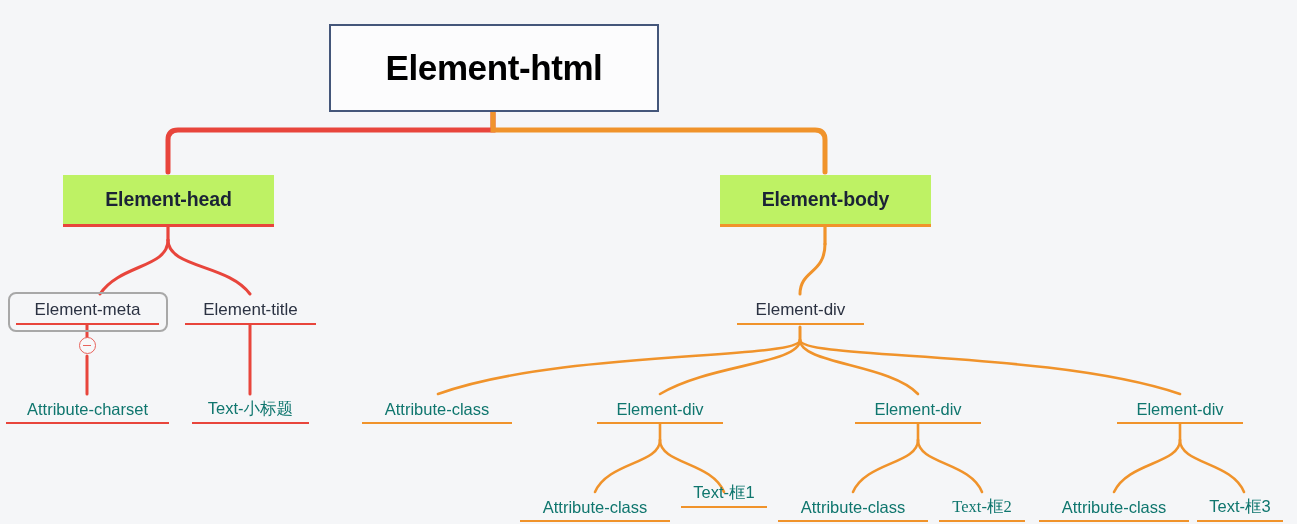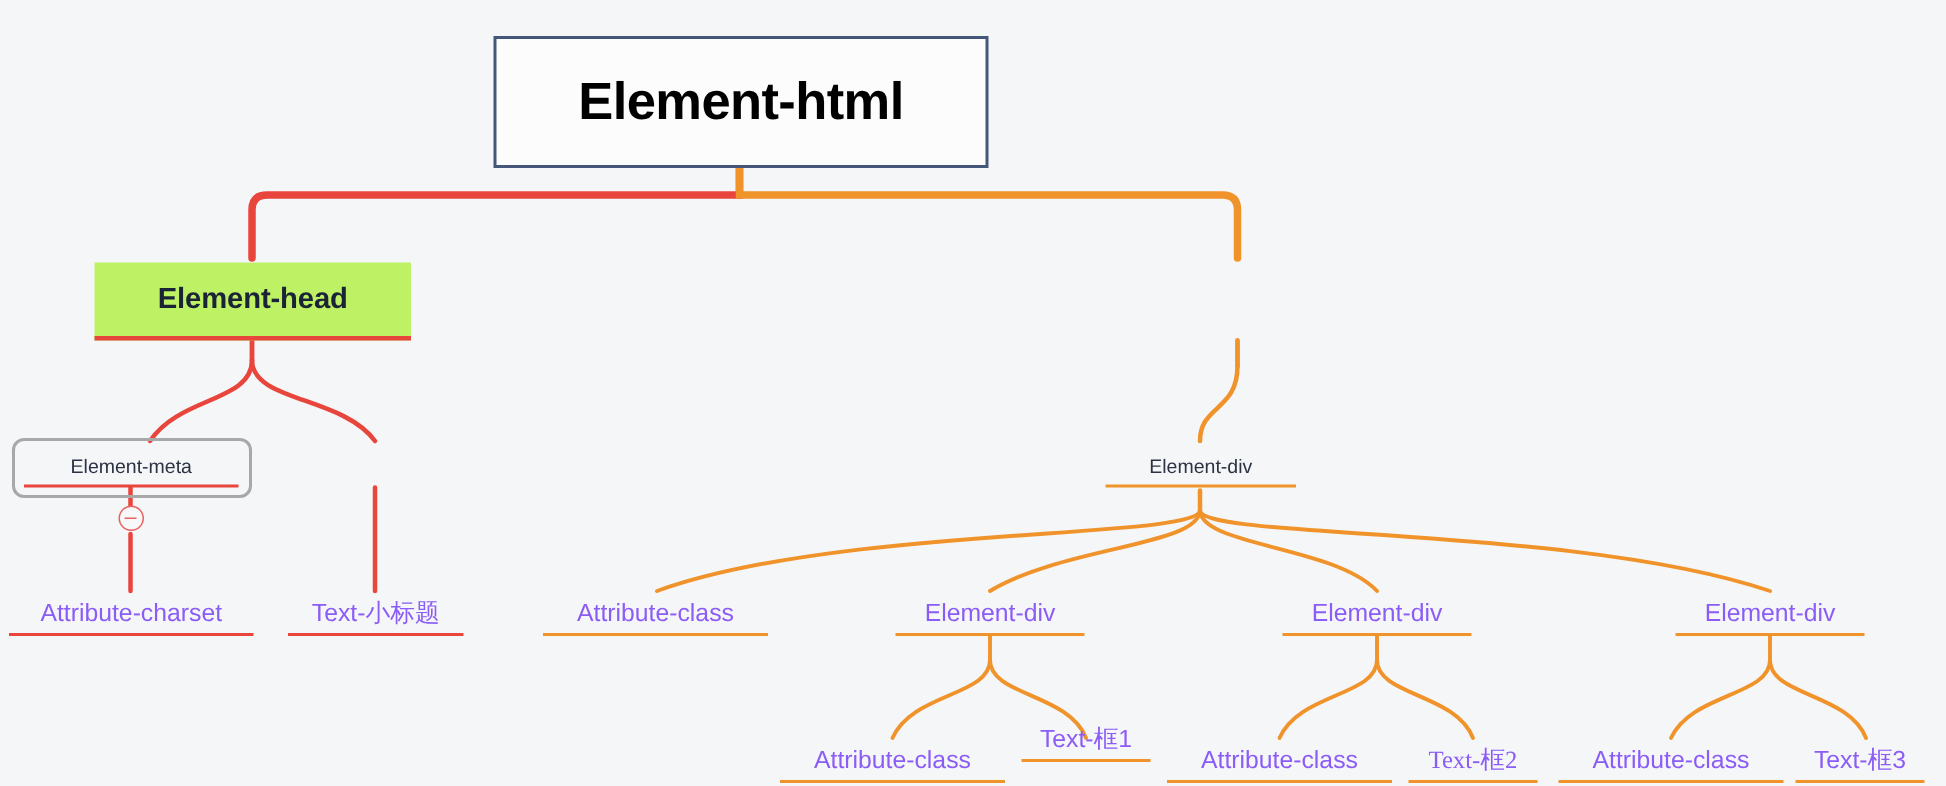--- a/index.html
+++ b/index.html
@@ -52,33 +52,33 @@
     letter-spacing: -0.1px;
     background: #bef264;
     border-bottom: 3px solid #e8453c;
     color: #1b2336;
   }
   .node.lvl1.body-branch {
     border-bottom-color: #f0932b;
   }
   
   .node.lvl2 {
-    font-size: 13px;
+    font-size: 17px;
     font-weight: normal;
     border-bottom: 2.5px solid #e8453c;
     color: #2b3242;
   }
   .node.lvl2.orange {
     border-bottom-color: #f0932b;
   }
   .node.lvl3 {
     font-size: 16.5px;
     font-weight: normal;
     border-bottom: 2.5px solid #e8453c;
-    color: #8b5cf6;
+    color: #0f766e;
   }
   .node.lvl3.orange {
     border-bottom-color: #f0932b;
   }
   
   .selection-box {
     position: absolute;
     box-sizing: border-box;
     border: 2px solid #a8a8a8;
     border-radius: 8px;
@@ -144,27 +144,29 @@
 
     <path d="M 1180 412 L 1180 428" fill="none" stroke="#f0932b" stroke-width="2.6" stroke-linecap="round"></path>
     <path d="M 1180 428 C 1180 452 1128 450 1114 480" fill="none" stroke="#f0932b" stroke-width="2.6" stroke-linecap="round"></path>
     <path d="M 1180 428 C 1180 452 1232 450 1244 480" fill="none" stroke="#f0932b" stroke-width="2.6" stroke-linecap="round"></path>
   </svg>
 
   <div class="node root" style="left:329px; top:12px; width:330px; height:88px;">Element-html</div>
 
   <div class="node lvl1" style="left:63px; top:163px; width:211px; height:52px;">Element-head</div>
 
+  <div class="node lvl1 body-branch" style="left:720px; top:163px; width:211px; height:52px;">Element-body</div>
 
   <div class="node lvl2" style="left:16px; top:285px; width:143px; height:28px;">Element-meta</div>
   <div class="selection-box" style="left:8px; top:280px; width:160px; height:40px;"></div>
   <div class="collapse-toggle" style="left:78.5px; top:325px;">
       <i></i>
     </div>
 
+  <div class="node lvl2" style="left:185px; top:285px; width:131px; height:28px;">Element-title</div>
 
   <div class="node lvl3" style="left:6px; top:384px; width:163px; height:28px;">Attribute-charset</div>
 
   <div class="node lvl3" style="left:192px; top:384px; width:117px; height:28px;">Text-小标题</div>
 
   <div class="node lvl2 orange" style="left:737px; top:285px; width:127px; height:28px;">Element-div</div>
 
   <div class="node lvl3 orange" style="left:362px; top:384px; width:150px; height:28px;">Attribute-class</div>
 
   <div class="node lvl3 orange" style="left:597px; top:384px; width:126px; height:28px;">Element-div</div>

